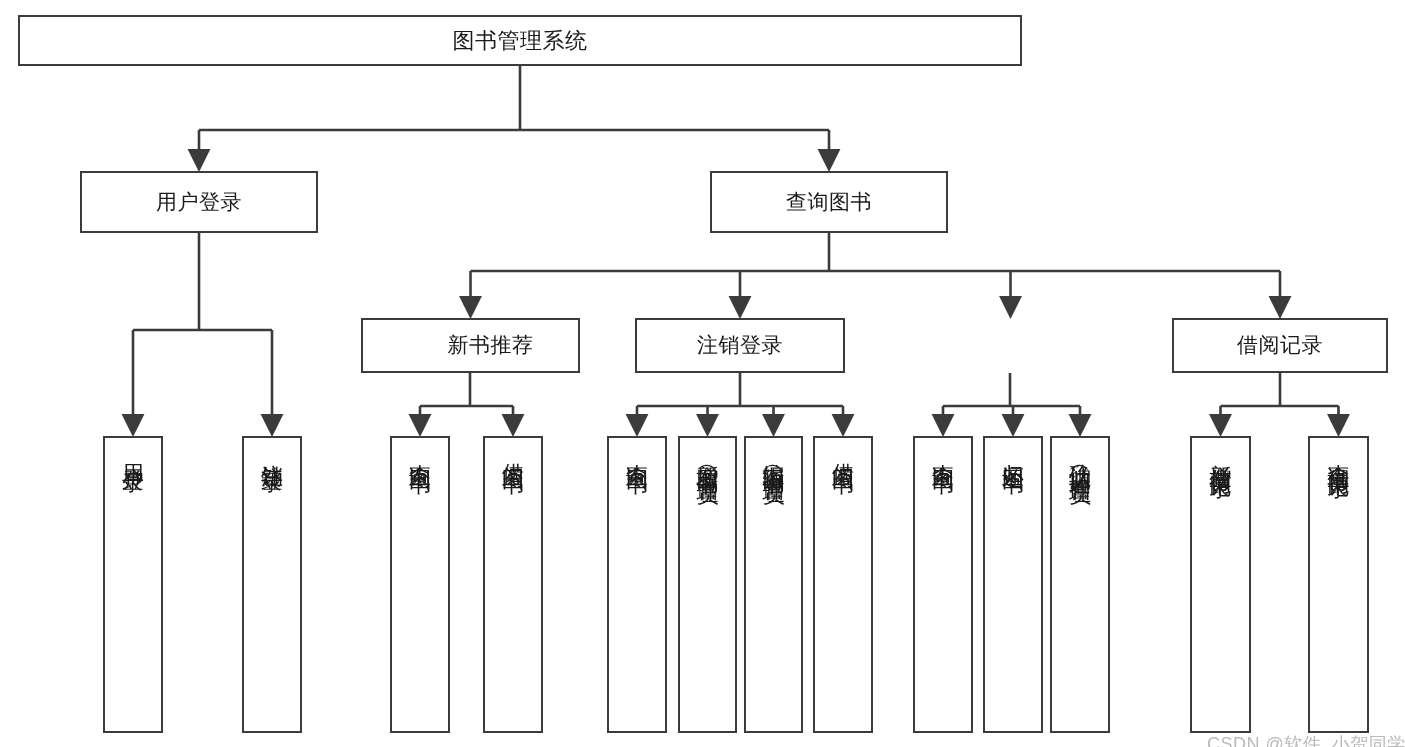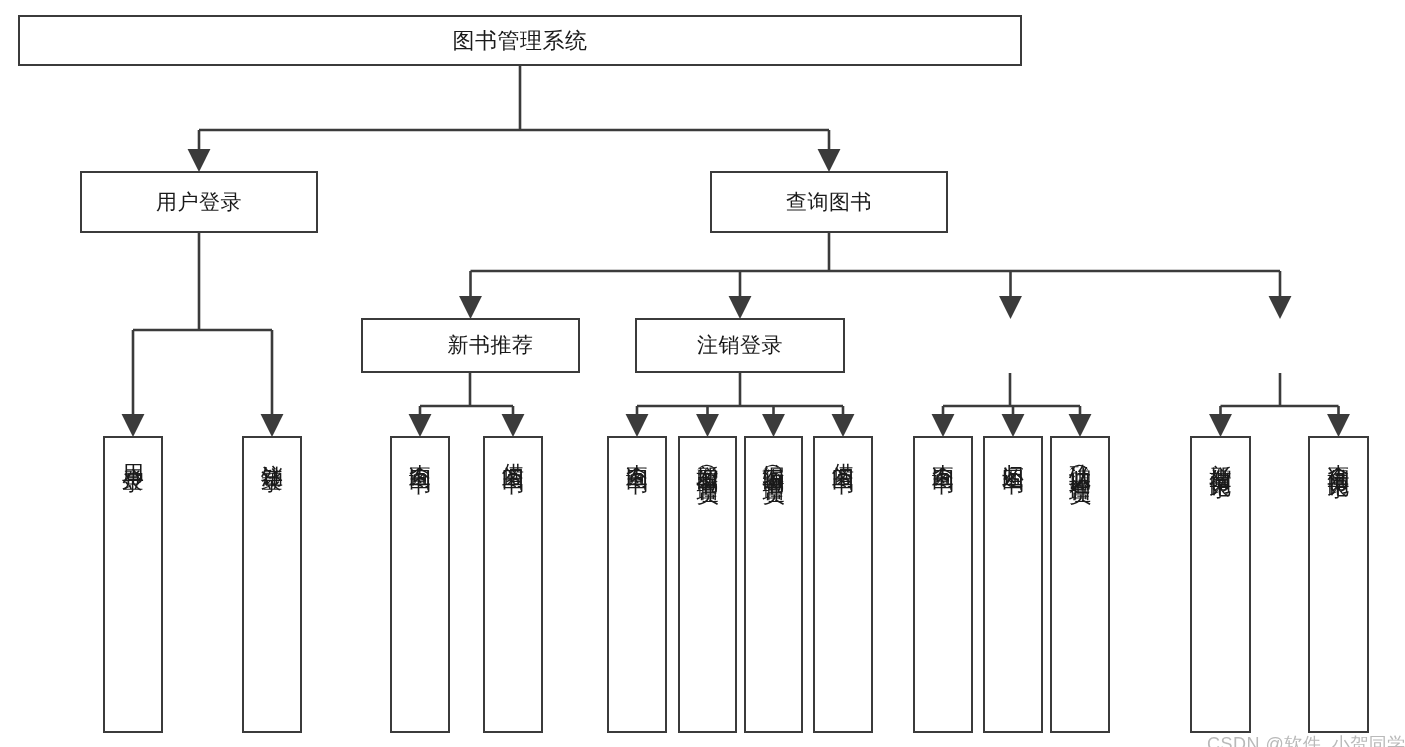--- a/index.html
+++ b/index.html
@@ -128,20 +128,23 @@
   <div class="node horiz" style="left: 710px; top: 171px; width: 238px; height: 62px;">
     <span class="label">查询图书</span>
   </div>
 
   <div class="node horiz" style="left: 361px; top: 318px; width: 219px; height: 55px; padding-left: 40px;">
     <span class="label">新书推荐</span>
   </div>
   <div class="node horiz" style="left: 635px; top: 318px; width: 210px; height: 55px;">
     <span class="label">注销登录</span>
   </div>
+  <div class="node horiz" style="left: 1172px; top: 318px; width: 216px; height: 55px;">
+    <span class="label">借阅记录</span>
+  </div>
 
   <div class="node vert" style="left: 103px; top: 436px; width: 60px; height: 297px;">
     <span class="label">用户登录</span>
   </div>
   <div class="node vert" style="left: 242px; top: 436px; width: 60px; height: 297px;">
     <span class="label">注销登录</span>
   </div>
   <div class="node vert" style="left: 390px; top: 436px; width: 60px; height: 297px;">
     <span class="label">查询图书</span>
   </div>

